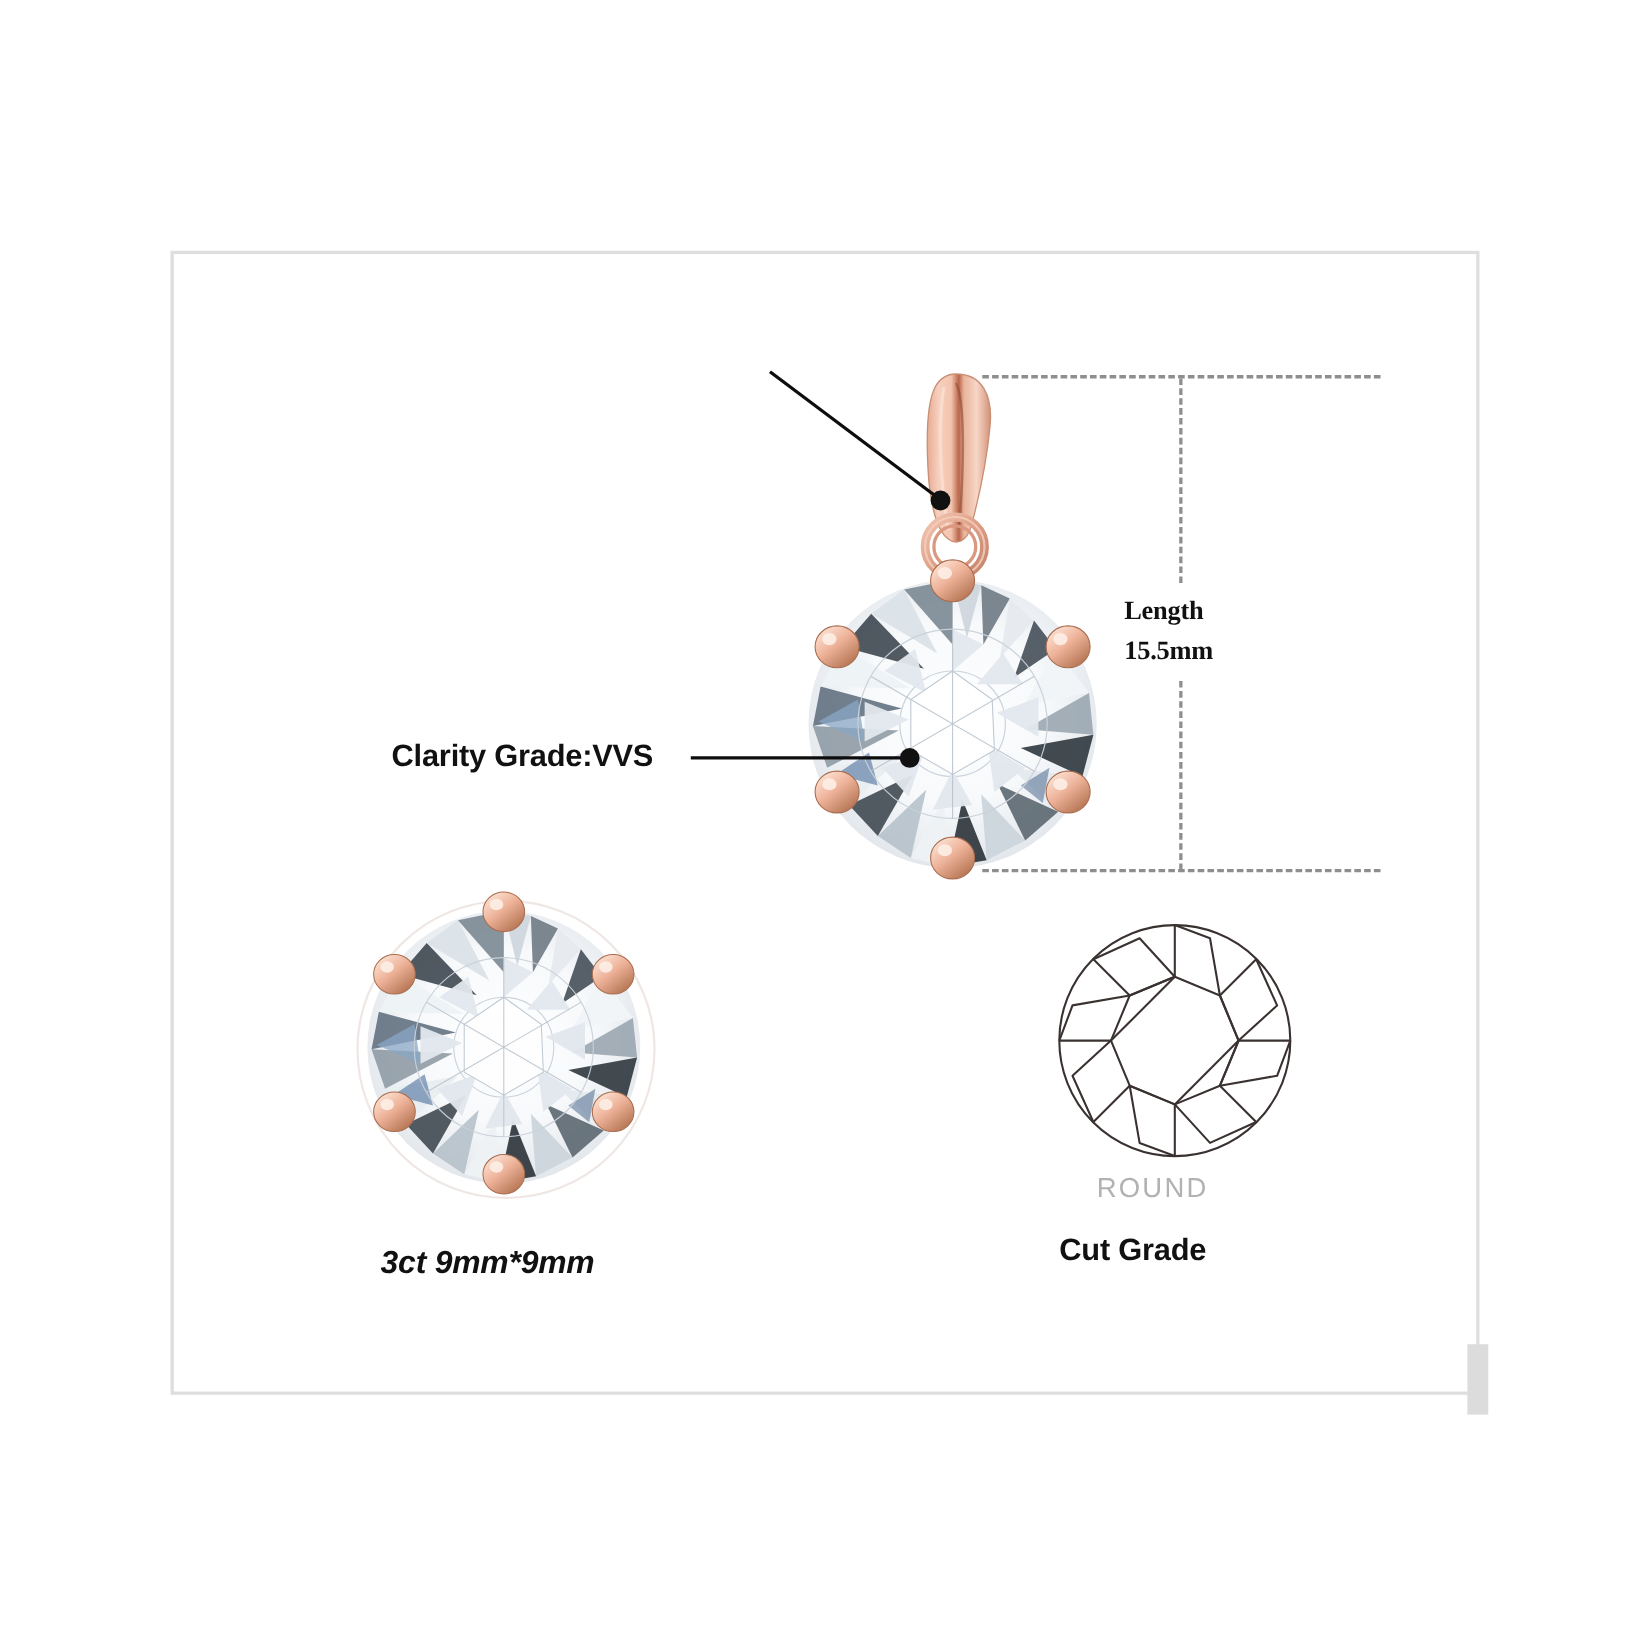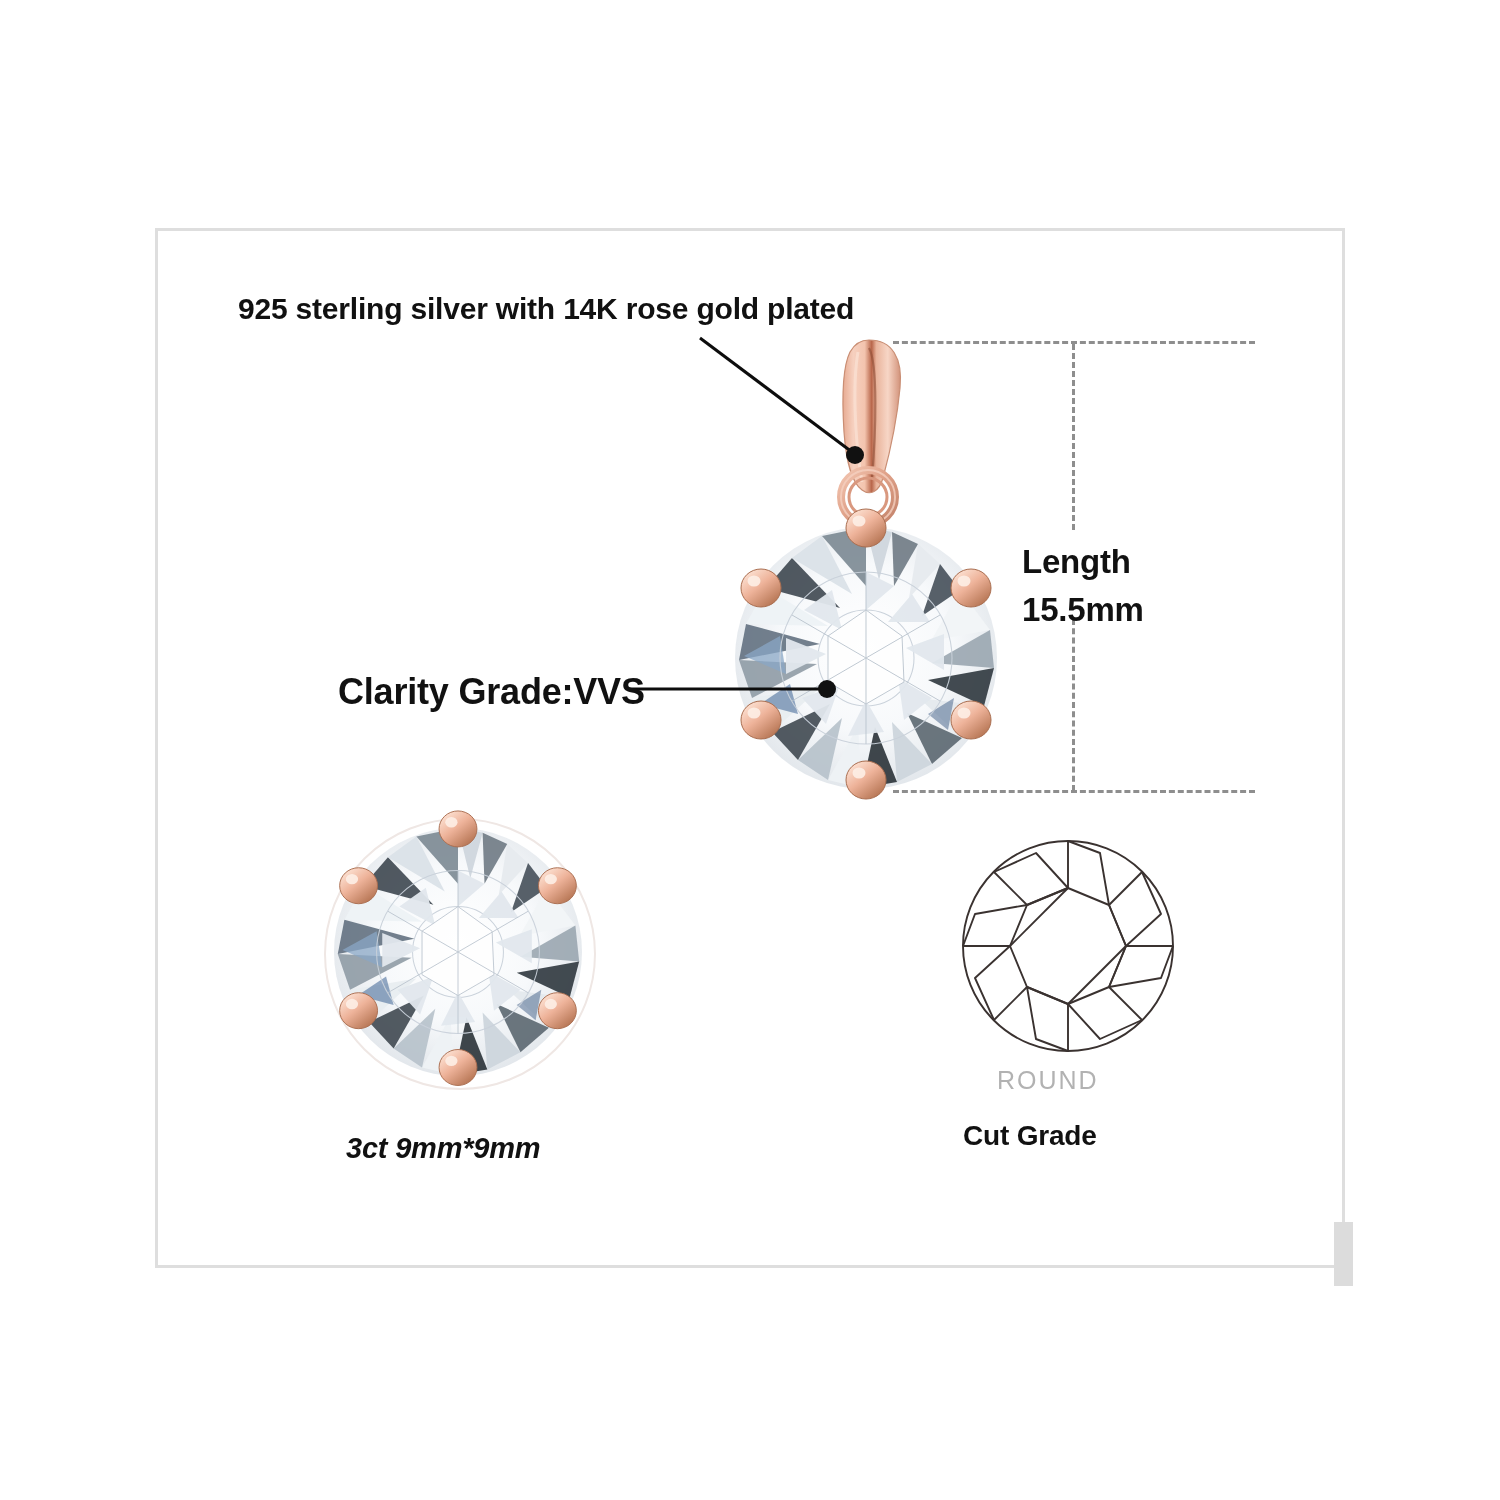--- a/index.html
+++ b/index.html
@@ -44,30 +44,31 @@
     font-weight: bold;
     white-space: nowrap;
     letter-spacing: -0.2px;
   }
   #label-material {
     left: 238px;
     top: 292px;
     font-size: 30px;
   }
   #label-clarity {
-    left: 338px;
+    left: 356px;
     top: 671px;
-    font-size: 36px;
+    font-size: 28px;
   }
   #label-length {
     left: 1022px;
     top: 538px;
-    font-size: 33px;
-    line-height: 48px;
+    font-size: 24px;
+    line-height: 36px;
     white-space: pre-line;
+    font-family: Liberation Serif, serif;
   }
   #label-carat {
     left: 346px;
     top: 1132px;
     font-size: 29px;
     font-style: italic;
   }
   #label-shape {
     left: 997px;
     top: 1066px;
@@ -428,21 +429,20 @@
 
   <svg class="leader-svg" viewBox="0 0 1500 1500" xmlns="http://www.w3.org/2000/svg">
 
     <line x1="700" y1="338" x2="852" y2="452" stroke="#0d0d0d" stroke-width="3"></line>
     <circle cx="855" cy="455" r="9" fill="#111111"></circle>
 
     <line x1="628" y1="689" x2="822" y2="689" stroke="#0d0d0d" stroke-width="3"></line>
     <circle cx="827" cy="689" r="9" fill="#111111"></circle>
   </svg>
 
-  <div class="label" id="label-material">925 sterling silver with 14K rose gold plated</div>
 
   <div class="label" id="label-clarity">Clarity Grade:VVS</div>
 
   <div class="label" id="label-length">Length
 15.5mm</div>
 
   <div class="label" id="label-carat">3ct 9mm*9mm</div>
 
   <div class="label" id="label-shape">ROUND</div>
 

